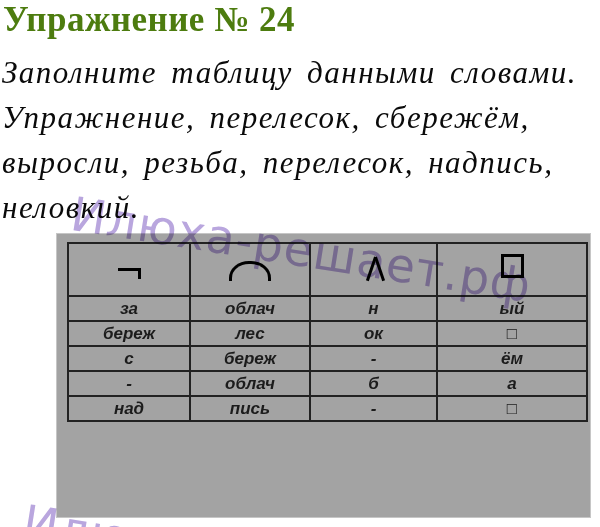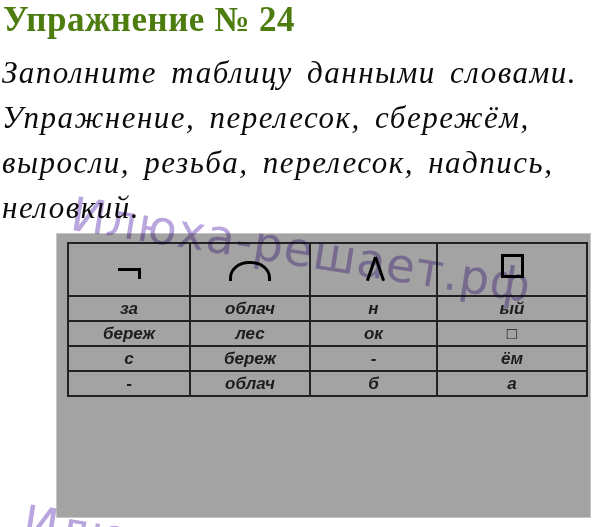--- a/index.html
+++ b/index.html
@@ -178,20 +178,26 @@
           <td>береж</td>
           <td>-</td>
           <td>ём</td>
         </tr>
         <tr>
           <td>-</td>
           <td>облач</td>
           <td>б</td>
           <td>а</td>
         </tr>
+        <tr>
+          <td>над</td>
+          <td>пись</td>
+          <td>-</td>
+          <td class="square-cell">□</td>
+        </tr>
       </tbody>
     </table>
   </div>
 
   <div class="watermark wm-main">Илюха-решает.рф</div>
   <div class="watermark wm-bottom">Илюха-решает.рф</div>
 
 </div>
 
 </body></html>

